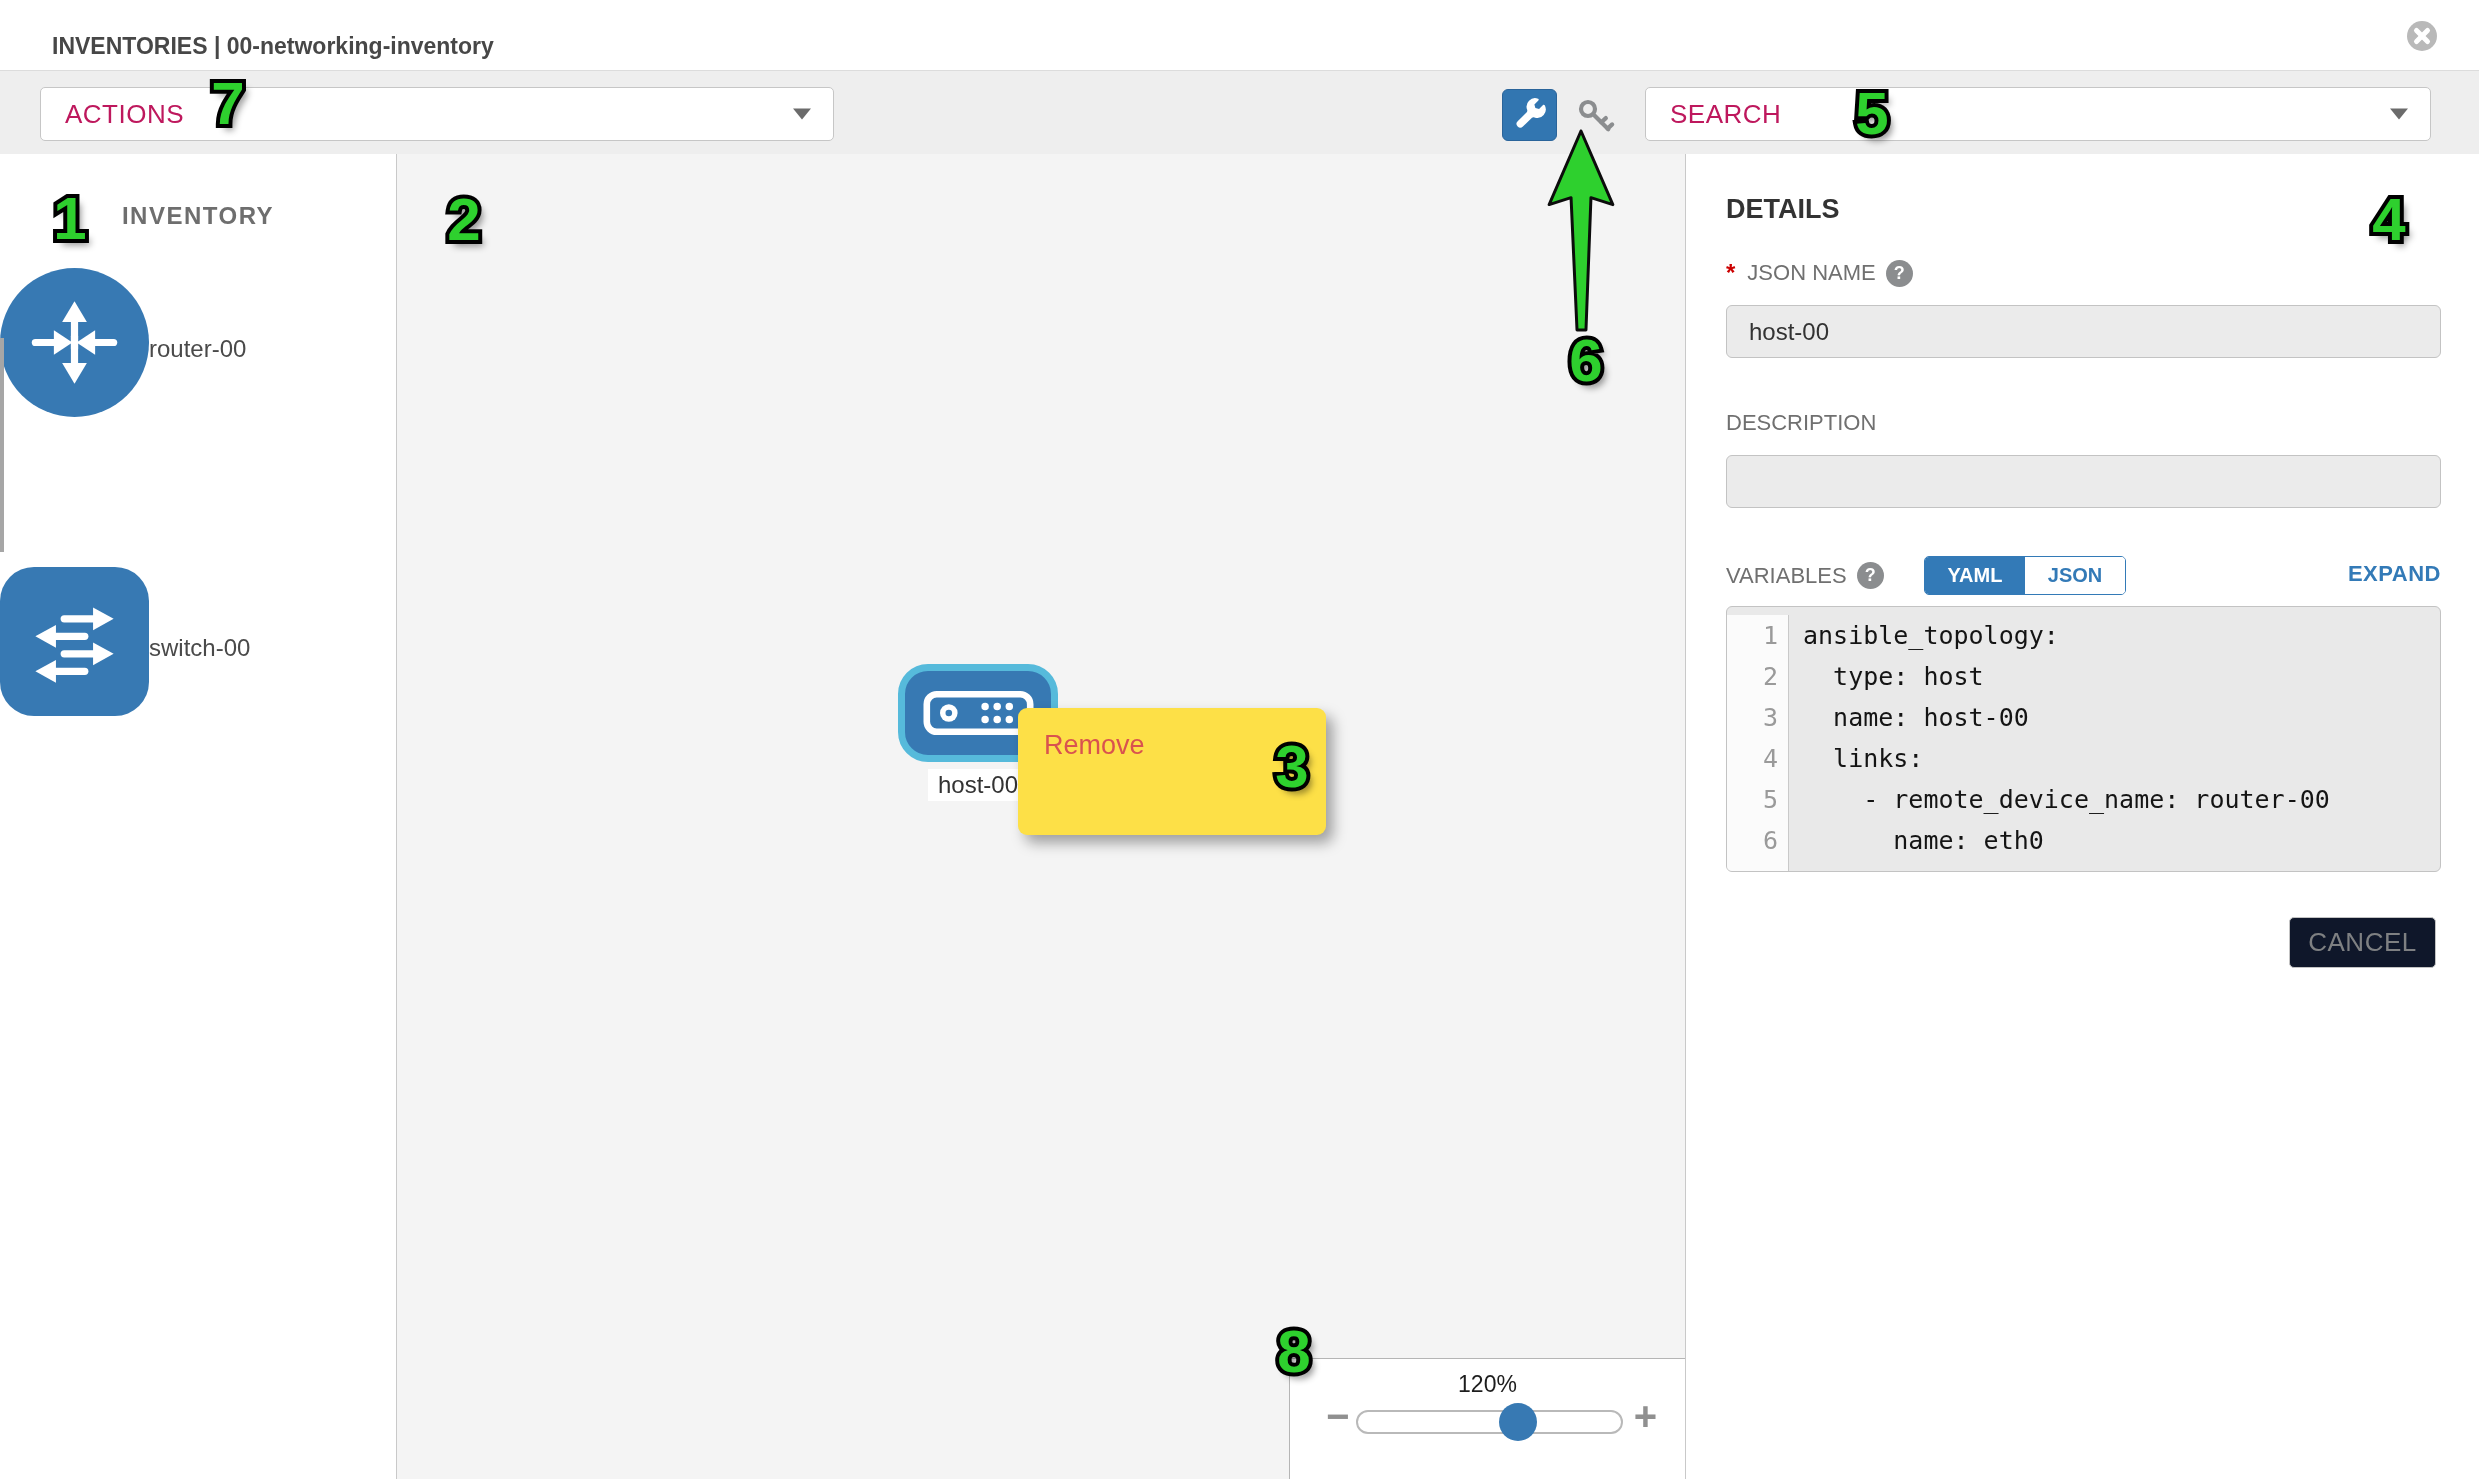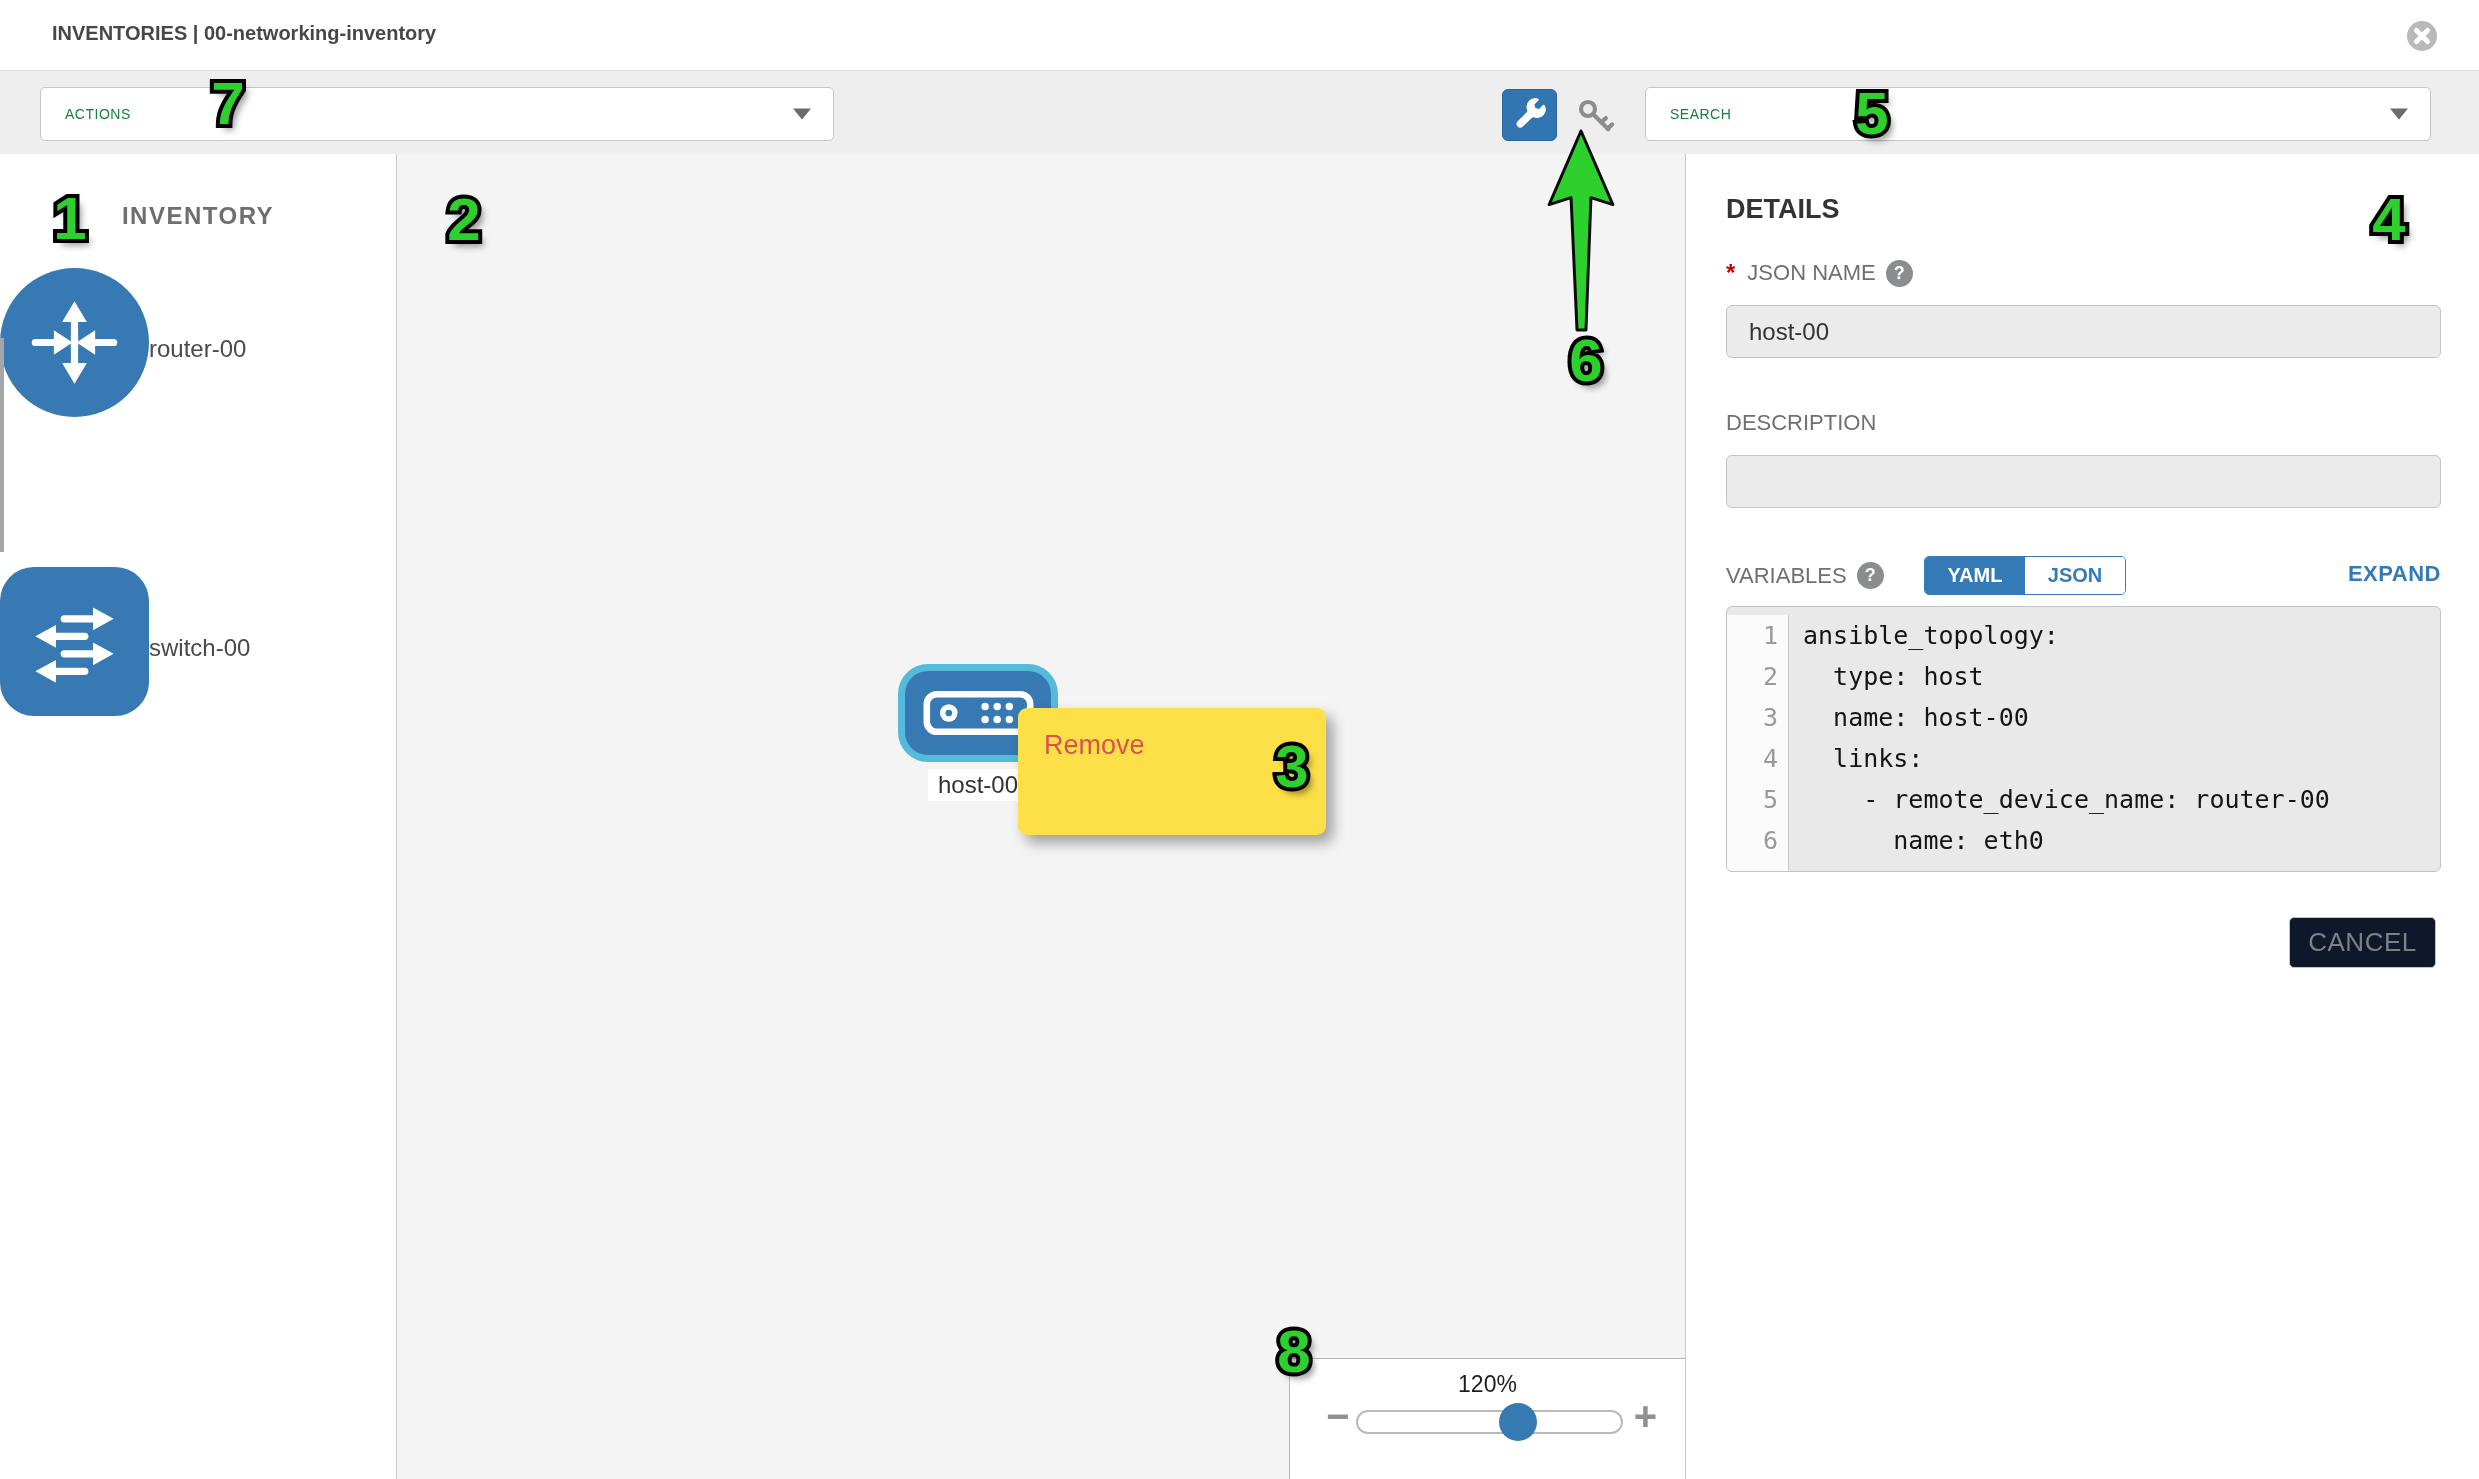--- a/index.html
+++ b/index.html
@@ -1,29 +1,29 @@
 <!DOCTYPE html>
 <html><head>
 <meta charset="utf-8">
 <style>
   html,body{margin:0;padding:0;background:#fff;}
   #app{position:relative;width:2480px;height:1480px;overflow:hidden;
        font-family:"Liberation Sans",sans-serif;background:#fff;}
 
   
   .header{position:absolute;left:0;top:0;width:2480px;height:70px;background:#fff;}
-  .header-title{position:absolute;left:52px;top:22px;font-size:20px;font-weight:bold;color:#474747;}
+  .header-title{position:absolute;left:52px;top:33px;font-size:23px;font-weight:bold;color:#474747;}
   .close-btn{position:absolute;left:2406px;top:20px;width:32px;height:32px;border:none;background:transparent;padding:0;cursor:pointer;}
 
   
   .toolbar{position:absolute;left:0;top:70px;width:2480px;height:85px;background:#eeeeee;
            border-top:1px solid #dcdcdc;border-bottom:1px solid #cfcfcf;box-sizing:border-box;}
   .combo{position:absolute;height:54px;background:#fff;border:1px solid #c6c6c6;border-radius:5px;
          display:flex;align-items:center;box-sizing:border-box;cursor:pointer;}
-  .combo .ph{margin-left:24px;font-size:14px;color:#15803d;letter-spacing:0.5px;}
+  .combo .ph{margin-left:24px;font-size:26px;color:#be185d;letter-spacing:0.5px;}
   .combo .caret{position:absolute;right:22px;top:50%;transform:translateY(-50%);
                 width:0;height:0;border-left:9px solid transparent;border-right:9px solid transparent;
                 border-top:11px solid #6b6b6b;}
   .actions-combo{left:40px;top:16px;width:794px;}
   .search-combo{left:1645px;top:16px;width:786px;}
   .wrench-btn{position:absolute;left:1502px;top:18px;width:55px;height:52px;border-radius:6px;
               background:#3276b1;border:1px solid #2a649a;display:flex;align-items:center;justify-content:center;cursor:pointer;}
   .key-btn{position:absolute;left:1570px;top:21px;width:50px;height:48px;background:transparent;border:none;
            display:flex;align-items:center;justify-content:center;cursor:pointer;padding:0;}
 

